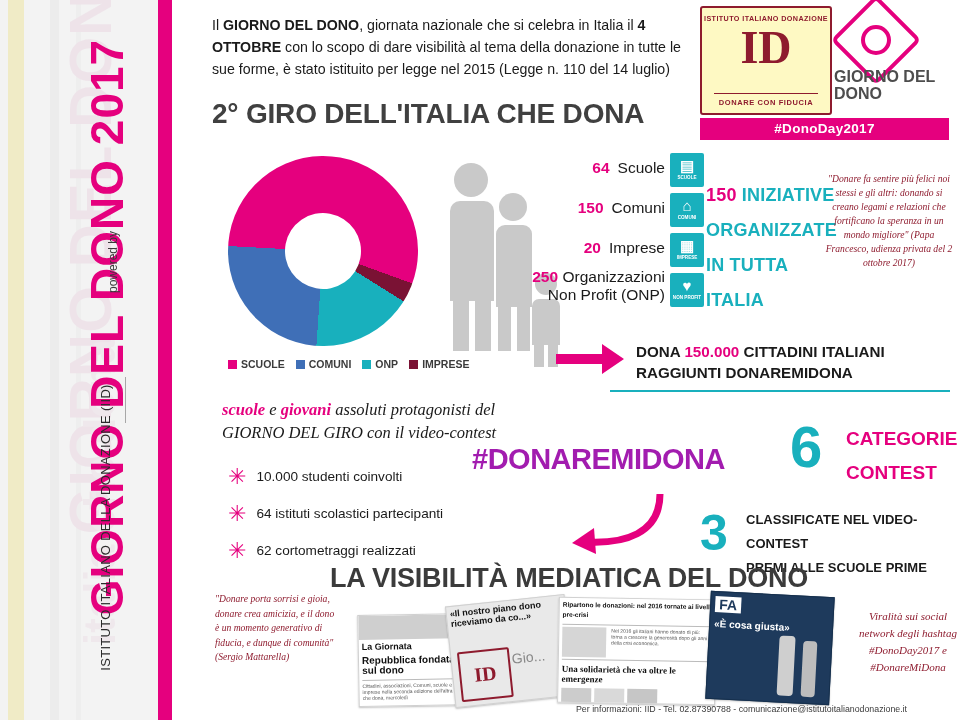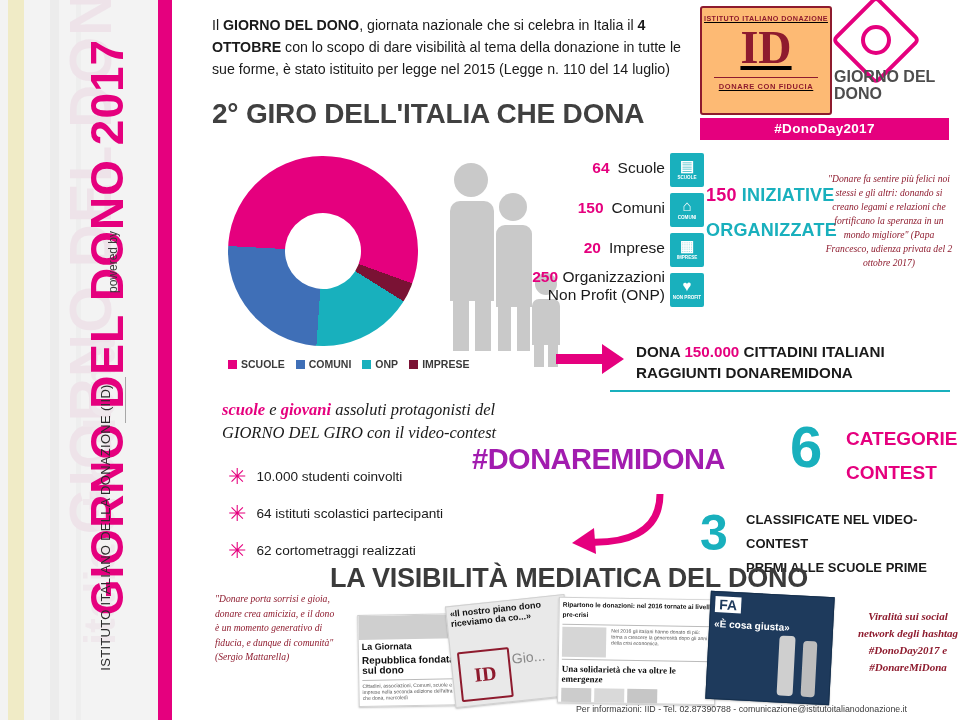--- a/index.html
+++ b/index.html
@@ -35,26 +35,26 @@
   .divline{position:absolute;left:125px;top:377px;width:1px;height:46px;background:#a7a7a7;}
 
   
   .intro{position:absolute;left:212px;top:14px;width:480px;
          font-size:14.2px;line-height:22px;color:#1a1a1a;}
   .intro b{font-weight:bold;}
 
   
   .logobox{position:absolute;left:700px;top:6px;width:250px;height:140px;}
   .idlogo{position:absolute;left:0;top:0;width:128px;height:105px;
-          border:2px solid #8e1b2e;border-radius:3px;background:#fdba74;
-          text-align:center;text-decoration:underline;}
+          border:2px solid #8e1b2e;border-radius:3px;background:#fef9c3;
+          text-align:center;}
   .idlogo .t1{font-size:7.2px;color:#8e1b2e;letter-spacing:.4px;margin-top:6px;font-weight:bold;}
   .idlogo .big{font-size:46px;font-weight:bold;color:#8e1b2e;line-height:46px;margin-top:2px;
                font-family:"Liberation Serif",serif;}
-  .idlogo .t2{font-size:7.5px;color:#8e1b2e;letter-spacing:.6px;font-weight:bold;margin-top:6px;
+  .idlogo .t2{font-size:7.5px;color:#8e1b2e;letter-spacing:.6px;font-weight:bold;margin-top:22px;
               border-top:1px solid #8e1b2e;padding-top:4px;width:104px;margin-left:auto;margin-right:auto;}
   .gdlogo{position:absolute;left:134px;top:0;width:115px;height:105px;}
   .gdmark{position:absolute;left:10px;top:2px;width:56px;height:56px;
           border:4px solid #e5007e;transform:rotate(45deg);border-radius:6px;}
   .gdmark:after{content:"";position:absolute;left:13px;top:13px;width:22px;height:22px;
           border:4px solid #e5007e;border-radius:50%;}
   .gdtext{position:absolute;left:0;top:62px;width:115px;font-size:16px;font-weight:bold;
           color:#4d4d4d;line-height:17px;}
   .hashbar{position:absolute;left:0;top:112px;width:249px;height:22px;background:#e5007e;
            color:#fff;font-size:13.5px;font-weight:bold;text-align:center;line-height:22px;
@@ -146,21 +146,21 @@
   
   .clips{position:absolute;left:340px;top:592px;width:520px;height:110px;}
   .clip{position:absolute;background:#fff;border:1px solid #d0d0d0;overflow:hidden;
         font-size:6px;color:#333;box-shadow:0 1px 2px rgba(0,0,0,.25);}
   .clip .hd{font-weight:bold;font-size:9px;color:#111;padding:2px 3px;line-height:10px;}
   .clip .bd{font-size:5px;line-height:6px;padding:0 3px;color:#555;}
   .rule{height:1px;background:#bbb;margin:2px 3px;}
 
   
   .viral{position:absolute;left:856px;top:608px;width:104px;font-size:11px;color:#8e1b2e;
-         line-height:17px;text-align:center;font-style:italic;font-family:"Liberation Serif",serif;font-weight:bold;}
+         line-height:17px;text-align:center;font-style:italic;font-family:"Liberation Serif",serif;}
 
   
   .footer{position:absolute;left:576px;top:704px;width:384px;font-size:8.8px;color:#3b3b3b;}
 </style>
 </head>
 <body>
 
 <div class="root">
 
   <div class="leftband">
@@ -275,20 +275,21 @@
         <span class="badge">
           <span class="gl">♥</span>
           <span>NON PROFIT</span>
         </span>
       </div>
   </div>
 
   <div class="iniz">
     <div><span class="n">150</span> <span>INIZIATIVE</span></div>
     <div>ORGANIZZATE</div>
+    <div>IN TUTTA ITALIA</div>
   </div>
 
   <div class="papa">"Donare fa sentire più felici noi stessi e gli altri: donando si creano legami e relazioni che fortificano la speranza in un mondo migliore" (Papa Francesco, udienza privata del 2 ottobre 2017)</div>
 
   <div class="arrow1">
     <svg width="70" height="34" viewBox="0 0 70 34">
         <path d="M0 12 L46 12 L46 2 L68 17 L46 32 L46 22 L0 22 Z" fill="#e5007e"></path>
       </svg>
   </div>
   <div class="circa">

